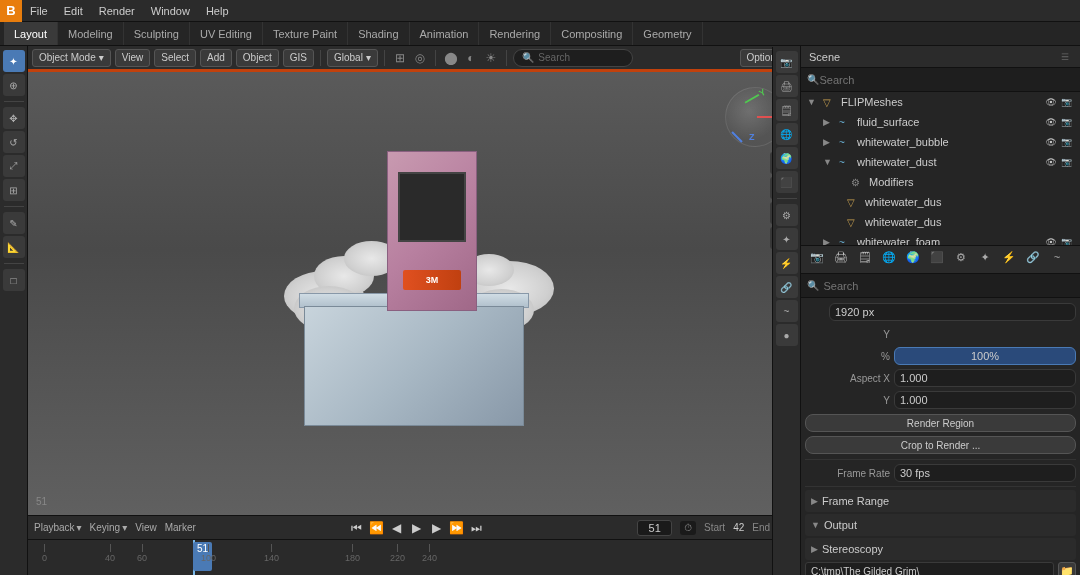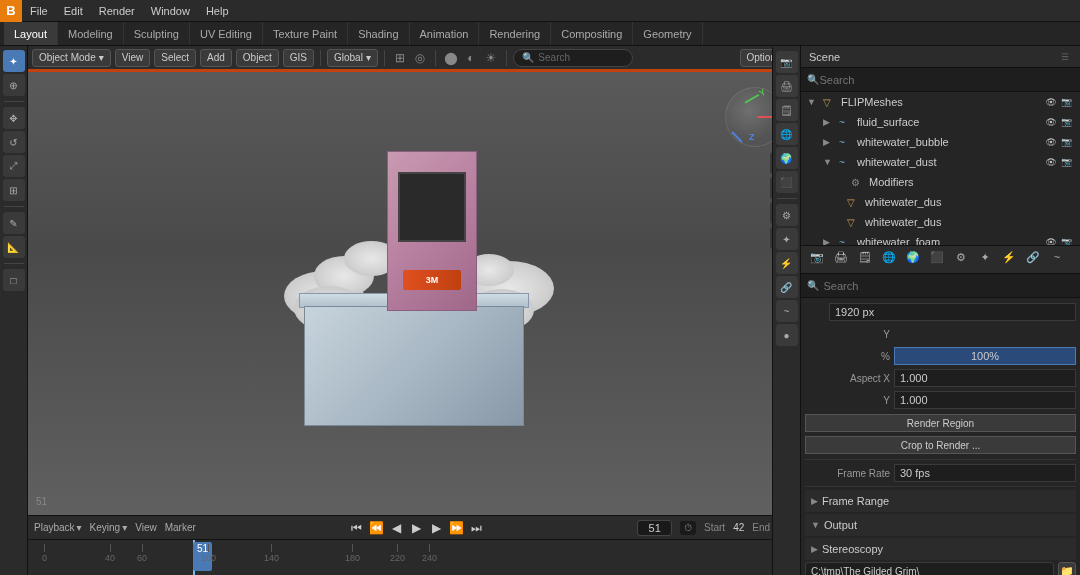--- a/index.html
+++ b/index.html
@@ -481,36 +481,36 @@
       width: 85px;
       color: #999;
       font-size: 10px;
       text-align: right;
       flex-shrink: 0;
     }
     .prop-value {
       flex: 1;
       background: #1e1e1e;
       border: 1px solid #3a3a3a;
-      border-radius: 0;
+      border-radius: 6px;
       padding: 1px 5px;
       color: #ccc;
       font-size: 11px;
       height: 18px;
       display: flex;
       align-items: center;
     }
     .prop-value.highlighted {
       background: #2a4a7a;
       border-color: #4a7ab5;
     }
     .prop-btn {
       background: #3a3a3a;
       border: 1px solid #555;
-      border-radius: 0;
+      border-radius: 8px;
       padding: 1px 6px;
       color: #ccc;
       font-size: 10px;
       cursor: pointer;
       height: 18px;
       display: flex;
       align-items: center;
     }
     .prop-section {
       display: flex;

